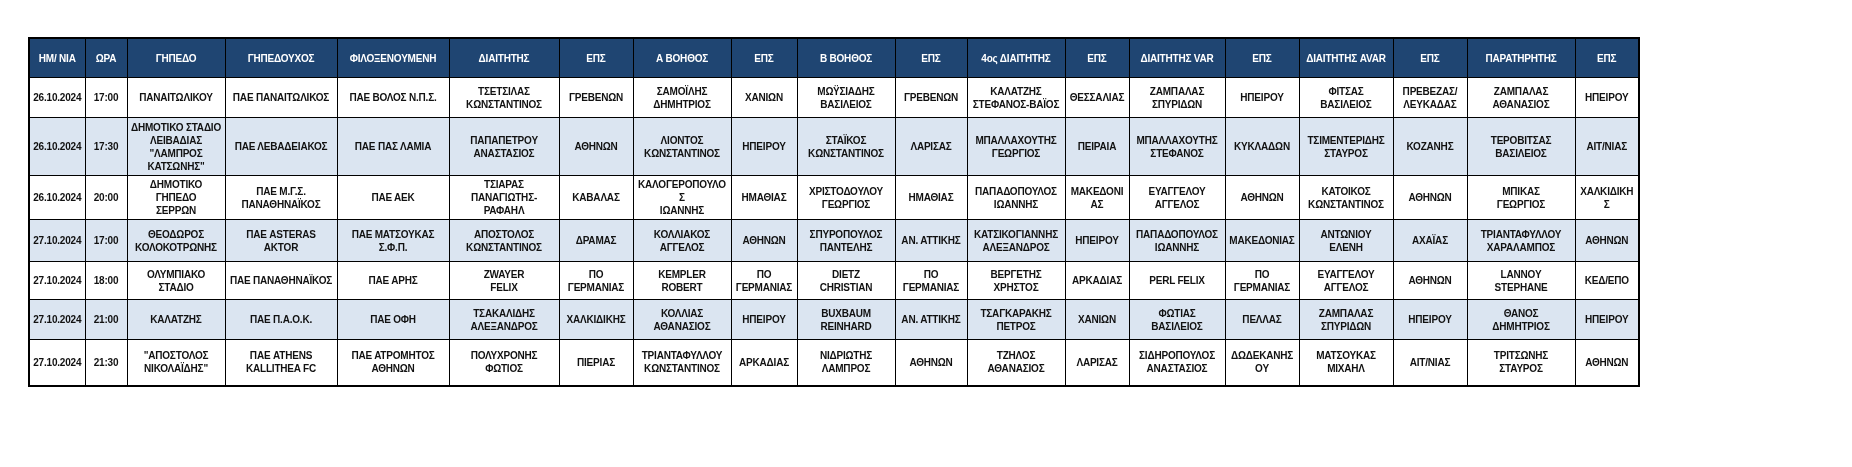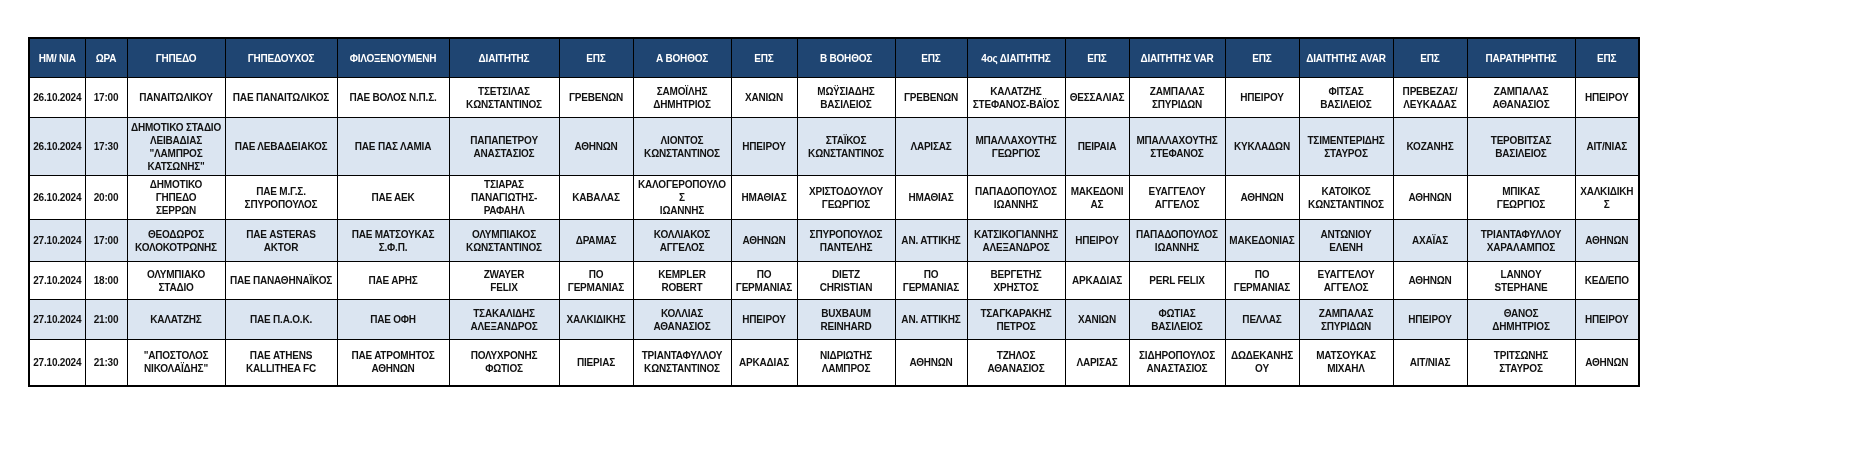--- a/index.html
+++ b/index.html
@@ -157,21 +157,21 @@
           <td>ΚΟΖΑΝΗΣ</td>
           <td>ΤΕΡΟΒΙΤΣΑΣ
 ΒΑΣΙΛΕΙΟΣ</td>
           <td>ΑΙΤ/ΝΙΑΣ</td>
         </tr>
         <tr>
           <td>26.10.2024</td>
           <td>20:00</td>
           <td>ΔΗΜΟΤΙΚΟ ΓΗΠΕΔΟ
 ΣΕΡΡΩΝ</td>
-          <td>ΠΑΕ Μ.Γ.Σ. ΣΠΥΡΟΠΟΥΛΟΣ</td>
+          <td>ΠΑΕ Μ.Γ.Σ. ΠΑΝΑΘΗΝΑΪΚΟΣ</td>
           <td>ΠΑΕ ΑΕΚ</td>
           <td>ΤΣΙΑΡΑΣ
 ΠΑΝΑΓΙΩΤΗΣ-ΡΑΦΑΗΛ</td>
           <td>ΚΑΒΑΛΑΣ</td>
           <td>ΚΑΛΟΓΕΡΟΠΟΥΛΟΣ
 ΙΩΑΝΝΗΣ</td>
           <td>ΗΜΑΘΙΑΣ</td>
           <td>ΧΡΙΣΤΟΔΟΥΛΟΥ
 ΓΕΩΡΓΙΟΣ</td>
           <td>ΗΜΑΘΙΑΣ</td>
@@ -188,21 +188,21 @@
 ΓΕΩΡΓΙΟΣ</td>
           <td>ΧΑΛΚΙΔΙΚΗΣ</td>
         </tr>
         <tr>
           <td>27.10.2024</td>
           <td>17:00</td>
           <td>ΘΕΟΔΩΡΟΣ
 ΚΟΛΟΚΟΤΡΩΝΗΣ</td>
           <td>ΠΑΕ ASTERAS AKTOR</td>
           <td>ΠΑΕ ΜΑΤΣΟΥΚΑΣ Σ.Φ.Π.</td>
-          <td>ΟΛΥΜΠΙΑΚΟΣ
+          <td>ΑΠΟΣΤΟΛΟΣ
 ΚΩΝΣΤΑΝΤΙΝΟΣ</td>
           <td>ΔΡΑΜΑΣ</td>
           <td>ΚΟΛΛΙΑΚΟΣ
 ΑΓΓΕΛΟΣ</td>
           <td>ΑΘΗΝΩΝ</td>
           <td>ΣΠΥΡΟΠΟΥΛΟΣ
 ΠΑΝΤΕΛΗΣ</td>
           <td>ΑΝ. ΑΤΤΙΚΗΣ</td>
           <td>ΚΑΤΣΙΚΟΓΙΑΝΝΗΣ
 ΑΛΕΞΑΝΔΡΟΣ</td>

